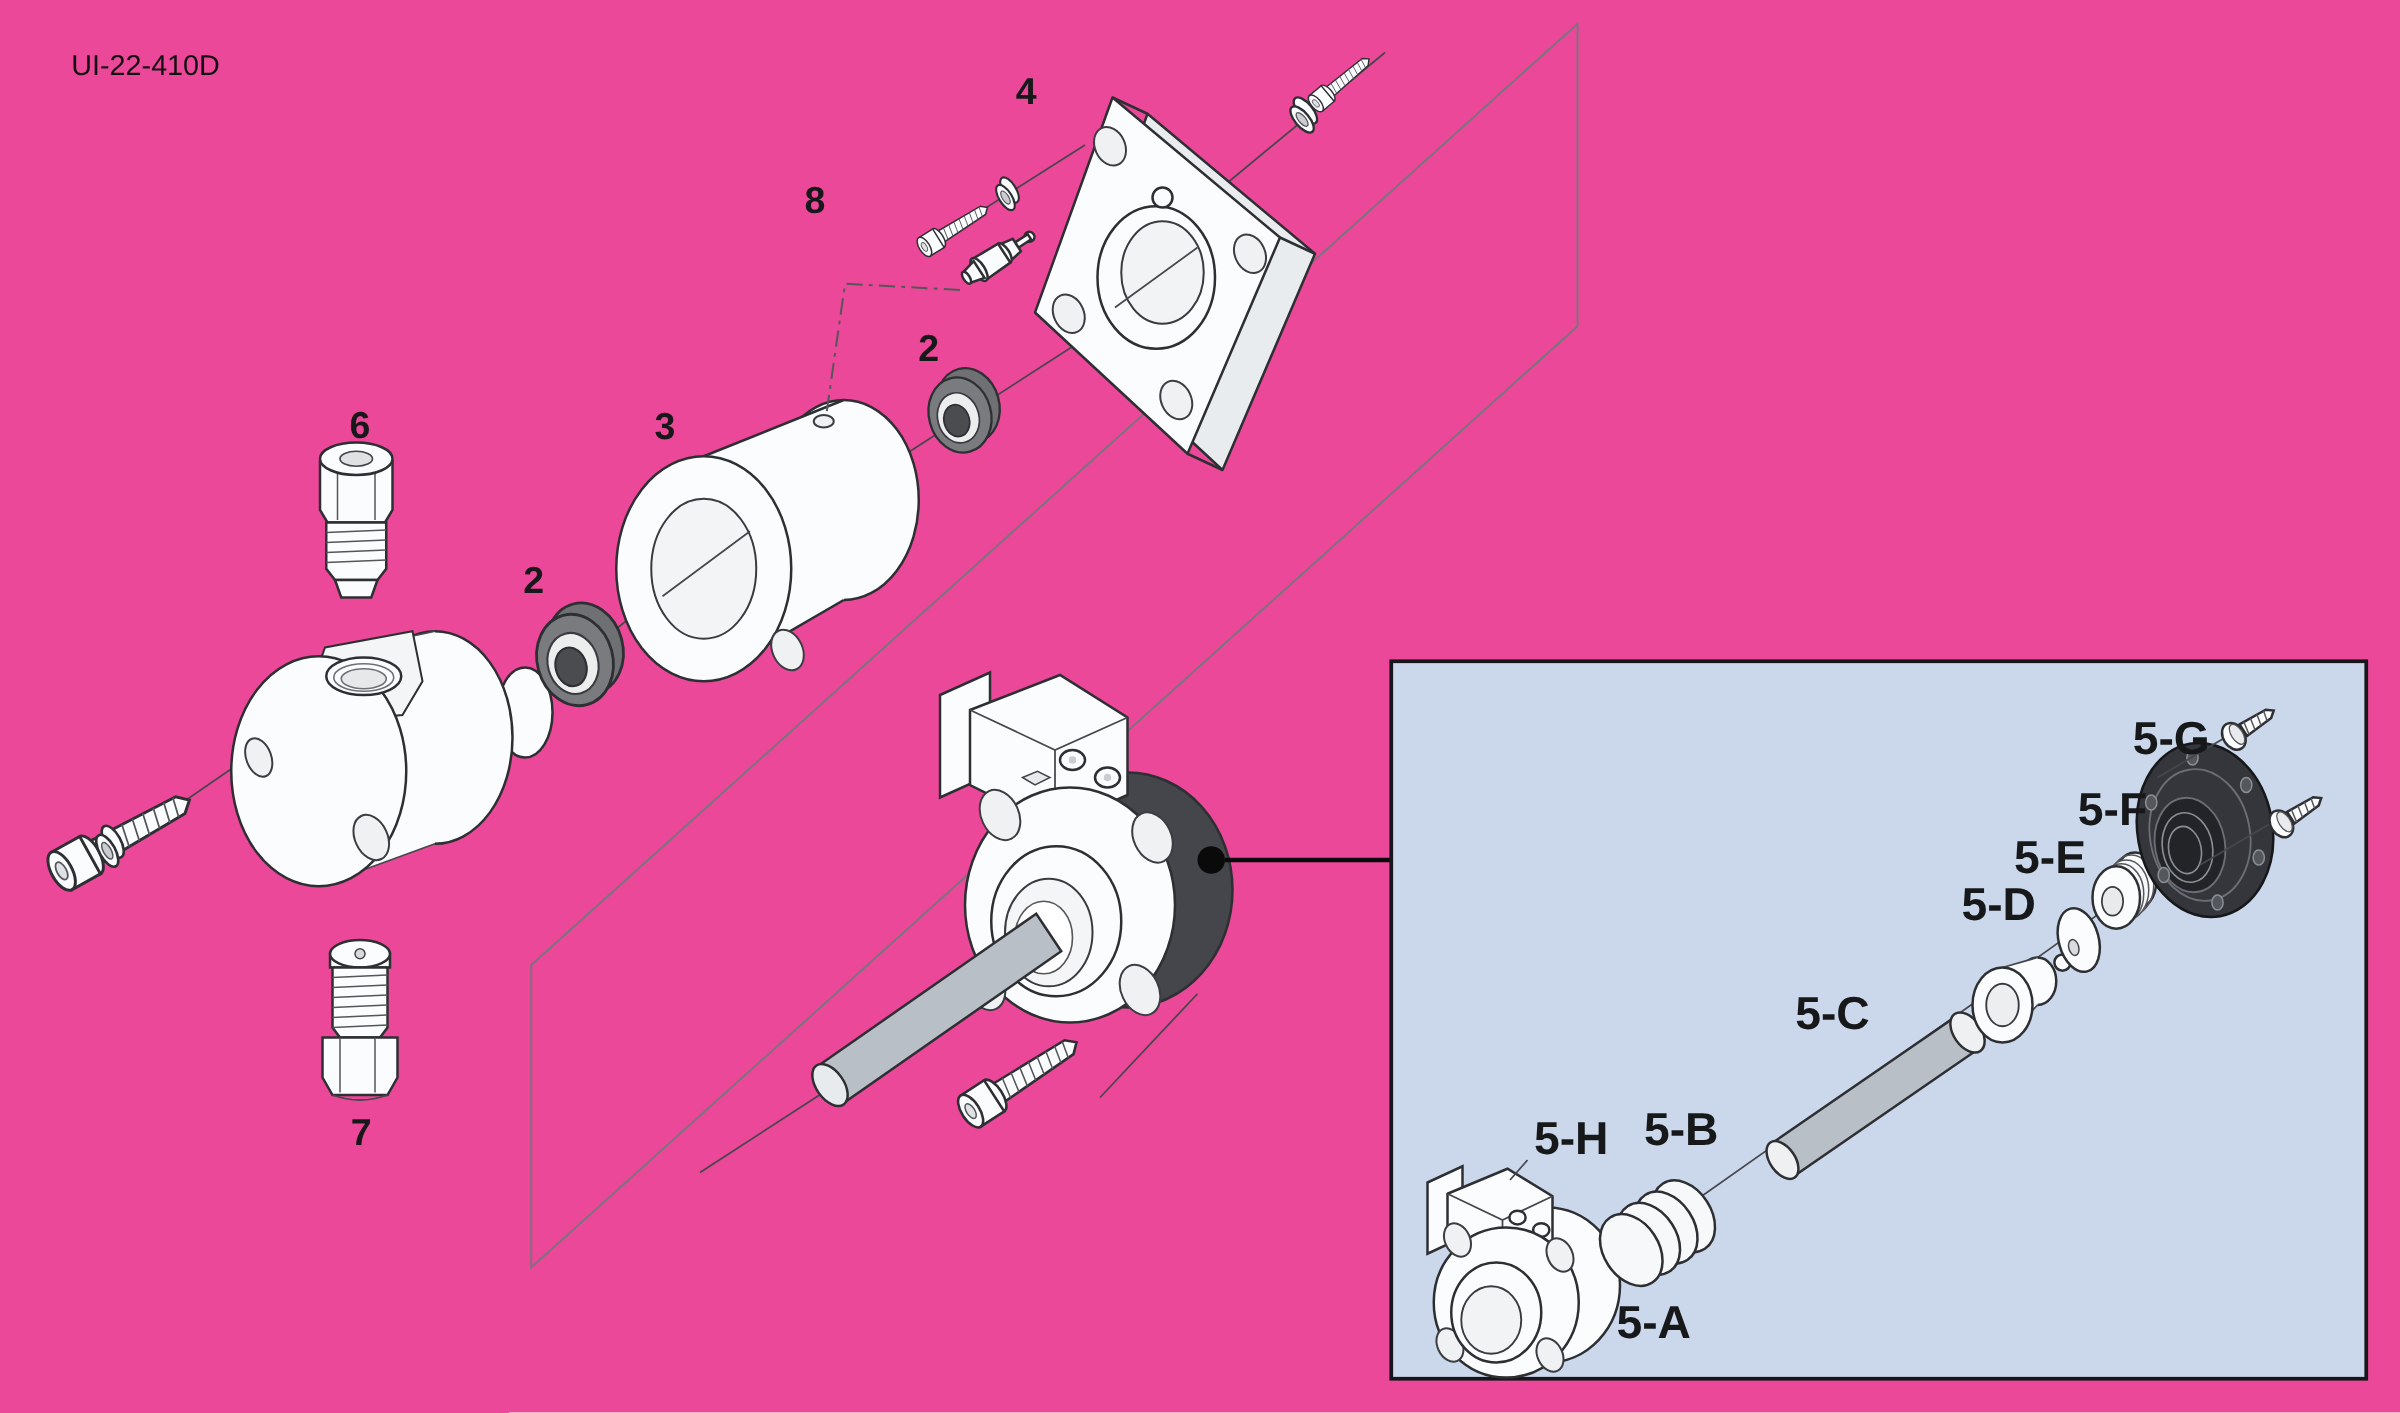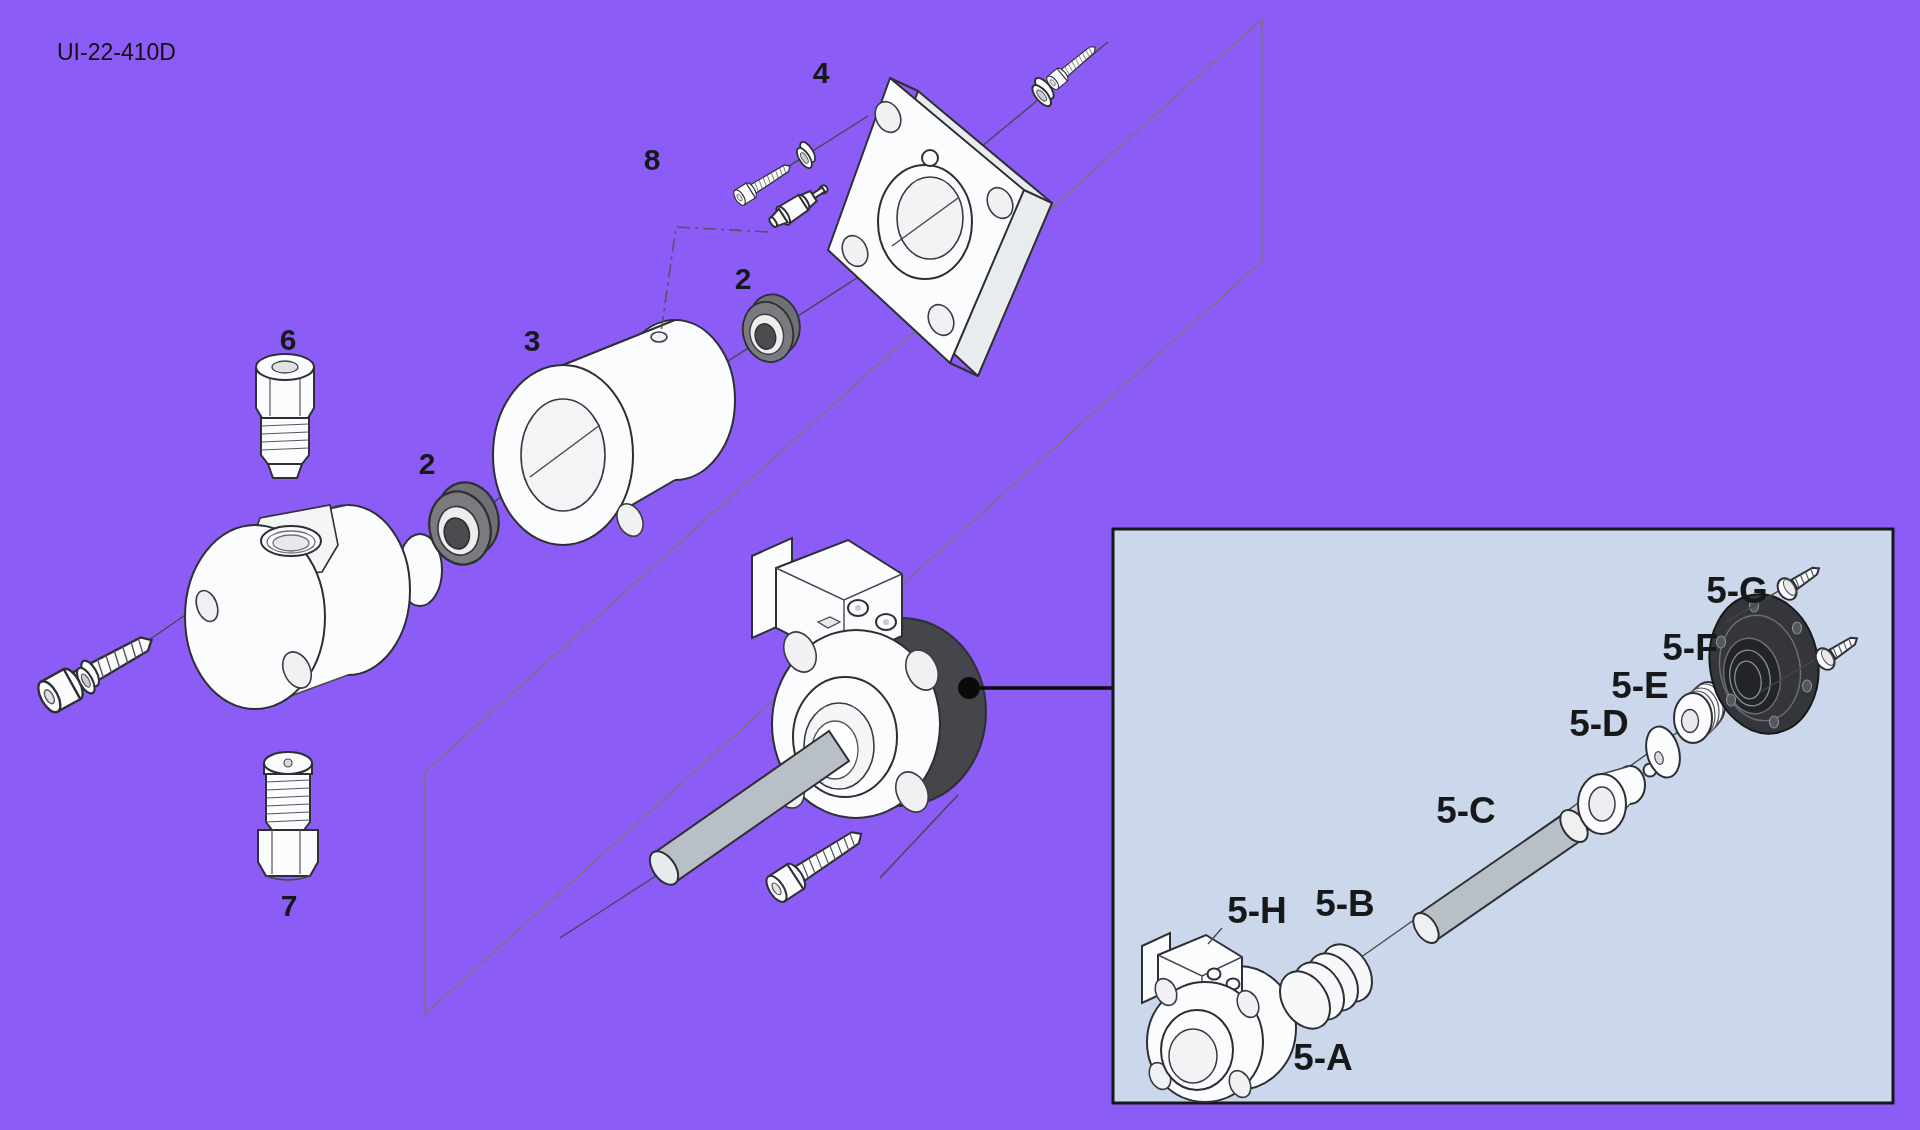--- a/index.html
+++ b/index.html
@@ -1,16 +1,16 @@
 <!DOCTYPE html>
 <html><head>
 <meta charset="utf-8">
 <style>
   html,body{margin:0;padding:0;background:#ffffff;}
-  .stage{position:relative;width:1920px;height:1130px;background:#8b5cf6;overflow:hidden;}
+  .stage{position:relative;width:1920px;height:1130px;background:#ec4899;overflow:hidden;}
   svg{display:block;}
   .w{fill:#fbfcfd;stroke:#2e2f33;stroke-width:2;}
   .hole{fill:#eff1f3;stroke:#3c3d42;stroke-width:1.6;}
   .ln{stroke:#46474c;stroke-width:1.4;fill:none;}
   .tick{stroke:#55565a;stroke-width:1.2;fill:none;}
   .plane{fill:none;stroke:#75767c;stroke-width:1.5;}
   .dash{stroke:#55565a;stroke-width:1.6;fill:none;stroke-dasharray:13 5 3 5;}
   .mask{fill:#fbfcfd;stroke:none;}
   .plbl{font:600 30px "Liberation Sans",sans-serif;fill:#17181a;text-anchor:middle;}
   .ilbl{font:600 37px "Liberation Sans",sans-serif;fill:#17181a;text-anchor:middle;}

